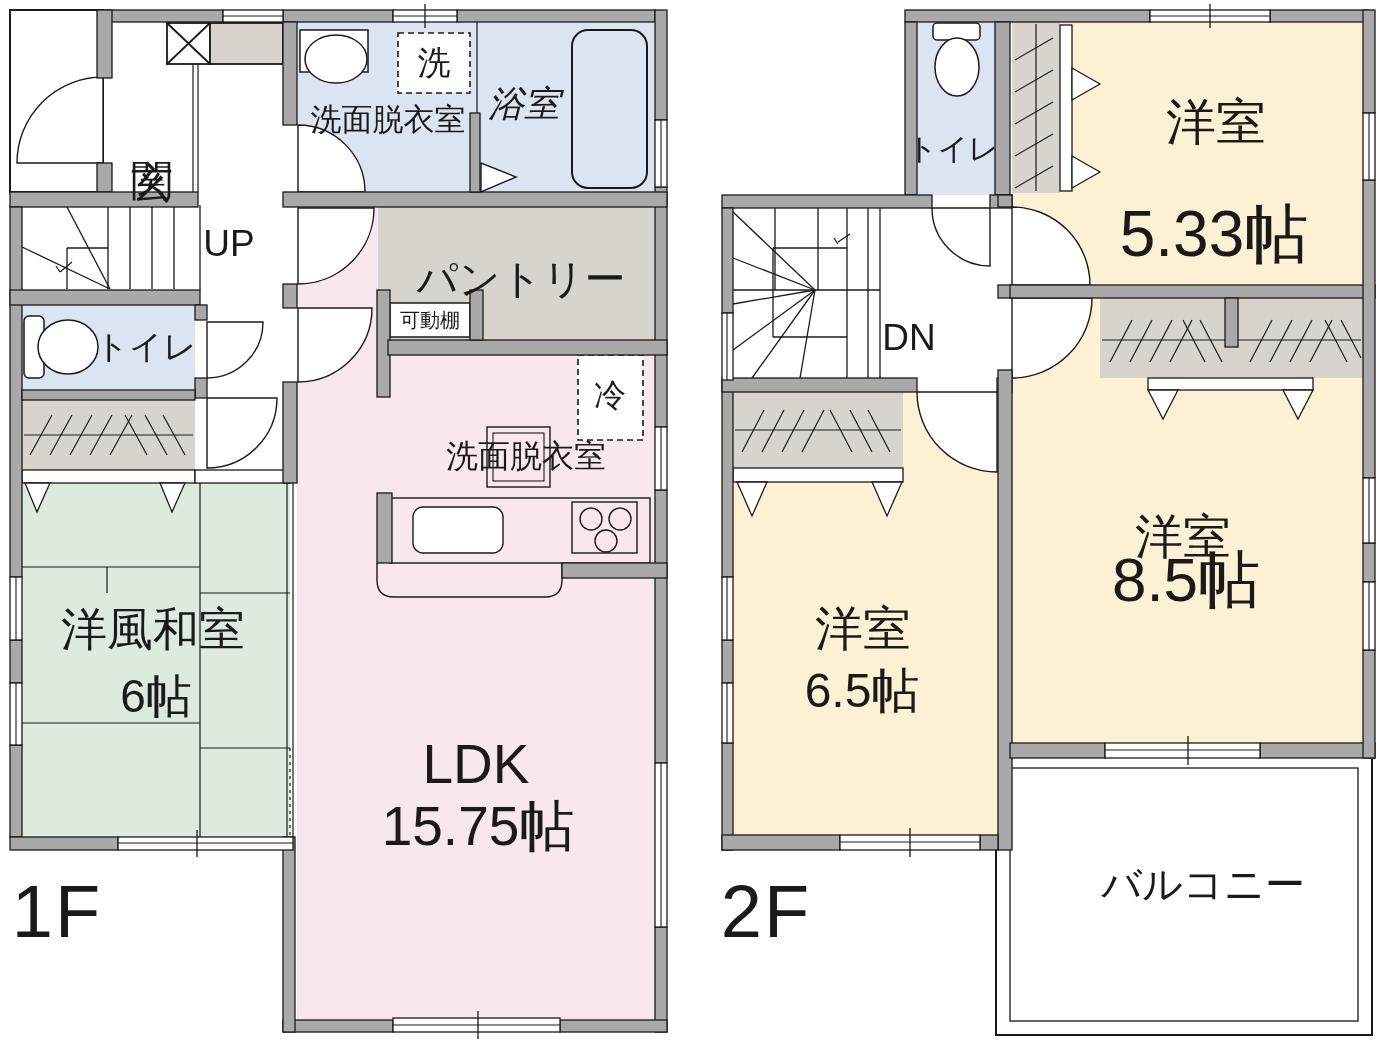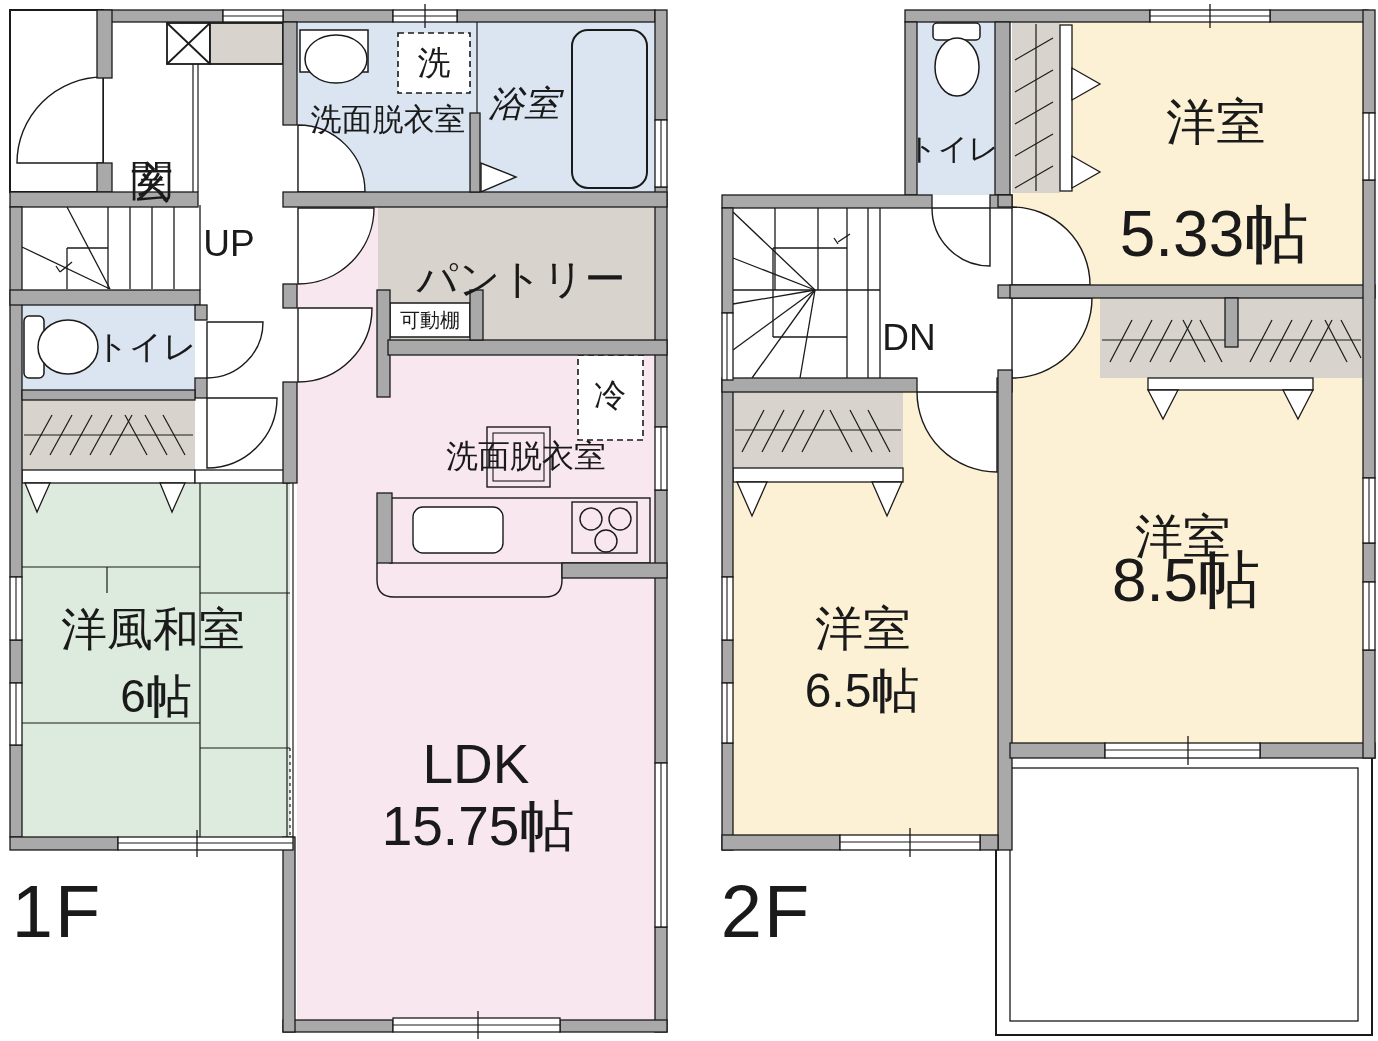--- a/index.html
+++ b/index.html
@@ -342,14 +342,15 @@
 <div class="lbl fl" style="left:57px;top:912px;font-size:74px;">1F</div>
 
 <div class="lbl" style="left:953px;top:149px;font-size:30px;">トイレ</div>
 <div class="lbl" style="left:909px;top:338px;font-size:37px;">DN</div>
 <div class="lbl" style="left:1216px;top:122px;font-size:50px;">洋室</div>
 <div class="lbl" style="left:1214px;top:190px;font-size:64px;margin-top:45px;">5.33帖</div>
 <div class="lbl" style="left:1183px;top:537px;font-size:48px;">洋室</div>
 <div class="lbl" style="left:1186px;top:580px;font-size:62px;">8.5帖</div>
 <div class="lbl" style="left:863px;top:629px;font-size:48px;">洋室</div>
 <div class="lbl" style="left:862px;top:691px;font-size:48px;">6.5帖</div>
+<div class="lbl" style="left:1203px;top:884px;font-size:40px;">バルコニー</div>
 <div class="lbl fl" style="left:766px;top:912px;font-size:74px;">2F</div>
 </div>
 
 </body></html>

